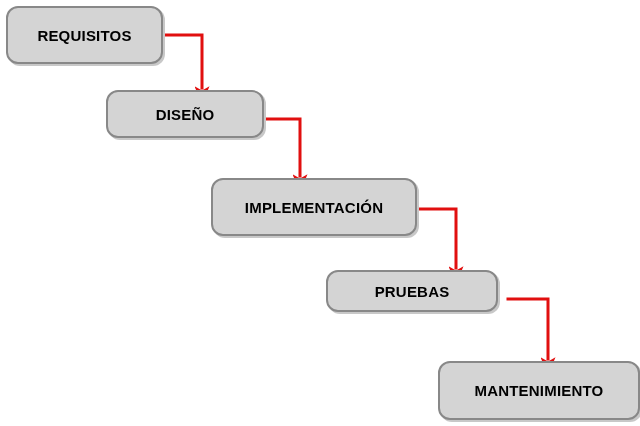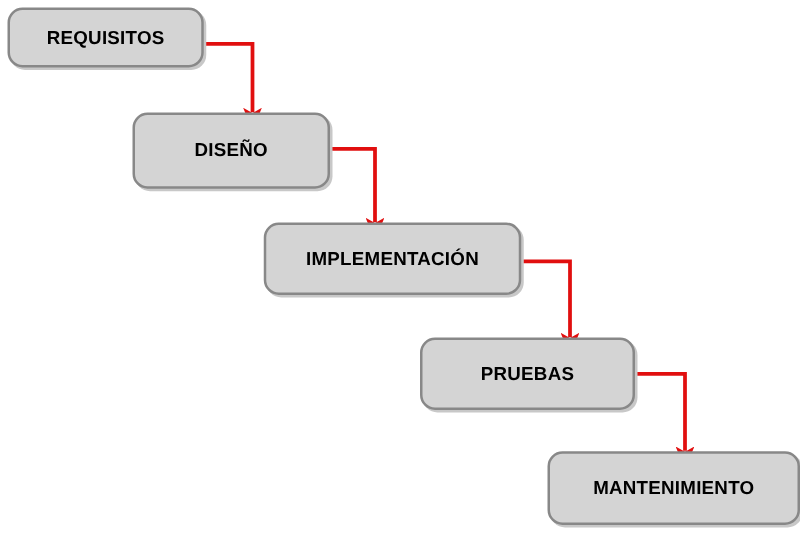--- a/index.html
+++ b/index.html
@@ -56,33 +56,33 @@
       </marker>
     </defs>
     <g id="connectors" stroke="#e10f0f" stroke-width="3" fill="none">
         <path d="M 163 35 L 202 35 L 202 88" marker-end="url(#arrowhead)" stroke-linecap="square"></path>
         <path d="M 264 119 L 300 119 L 300 176" marker-end="url(#arrowhead)" stroke-linecap="square"></path>
         <path d="M 420 209 L 456 209 L 456 268" marker-end="url(#arrowhead)" stroke-linecap="square"></path>
         <path d="M 508 299 L 548 299 L 548 359" marker-end="url(#arrowhead)" stroke-linecap="square"></path>
       </g>
   </svg>
 
-  <div class="stage-box" id="box-0" style="left: 6px; top: 6px; width: 157px; height: 48px;">
+  <div class="stage-box" id="box-0" style="left: 6px; top: 6px; width: 157px; height: 58px;">
     <span class="stage-label">REQUISITOS</span>
   </div>
 
-  <div class="stage-box" id="box-1" style="left: 106px; top: 90px; width: 158px; height: 61px;">
+  <div class="stage-box" id="box-1" style="left: 106px; top: 90px; width: 158px; height: 48px;">
     <span class="stage-label">DISEÑO</span>
   </div>
 
   <div class="stage-box" id="box-2" style="left: 211px; top: 178px; width: 206px; height: 58px;">
     <span class="stage-label">IMPLEMENTACIÓN</span>
   </div>
 
-  <div class="stage-box" id="box-3" style="left: 336px; top: 270px; width: 172px; height: 58px;">
+  <div class="stage-box" id="box-3" style="left: 326px; top: 270px; width: 172px; height: 42px;">
     <span class="stage-label">PRUEBAS</span>
   </div>
 
   <div class="stage-box" id="box-4" style="left: 438px; top: 361px; width: 202px; height: 59px;">
     <span class="stage-label">MANTENIMIENTO</span>
   </div>
 
 </div>
 
 </body></html>

